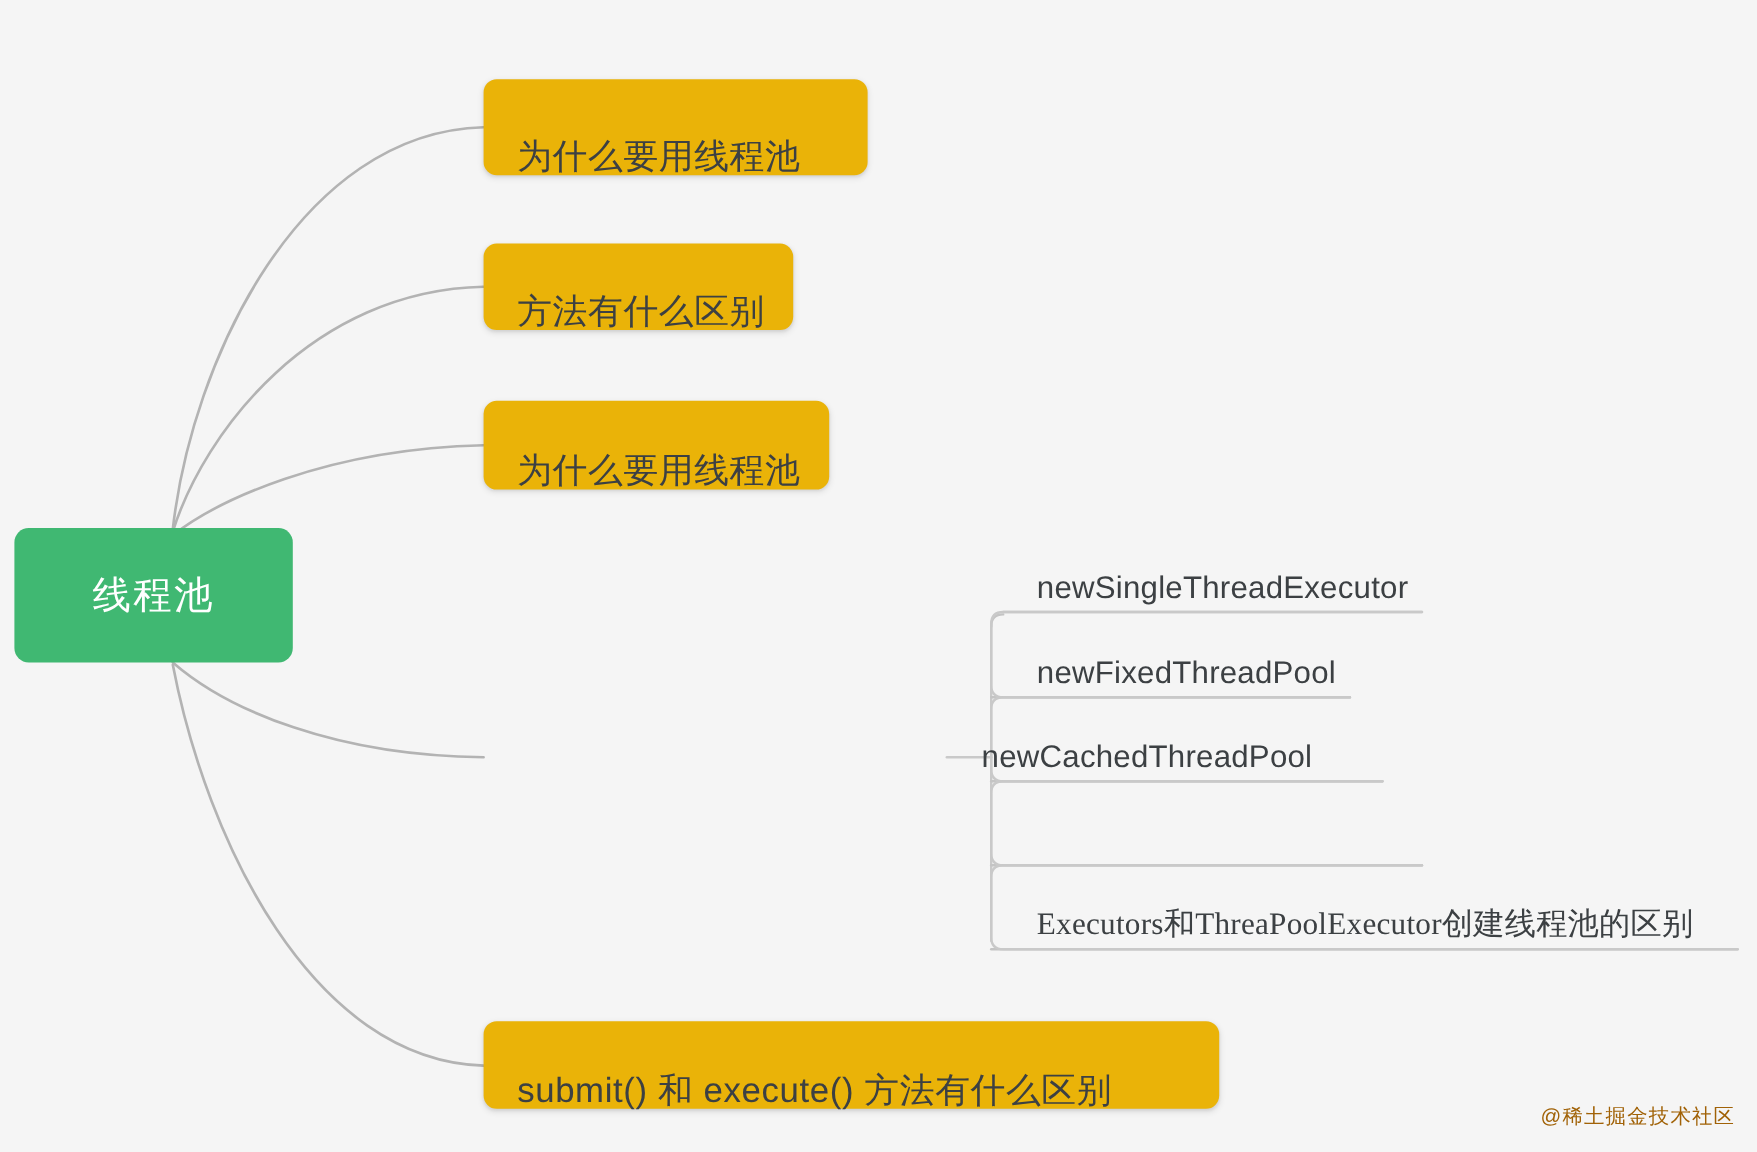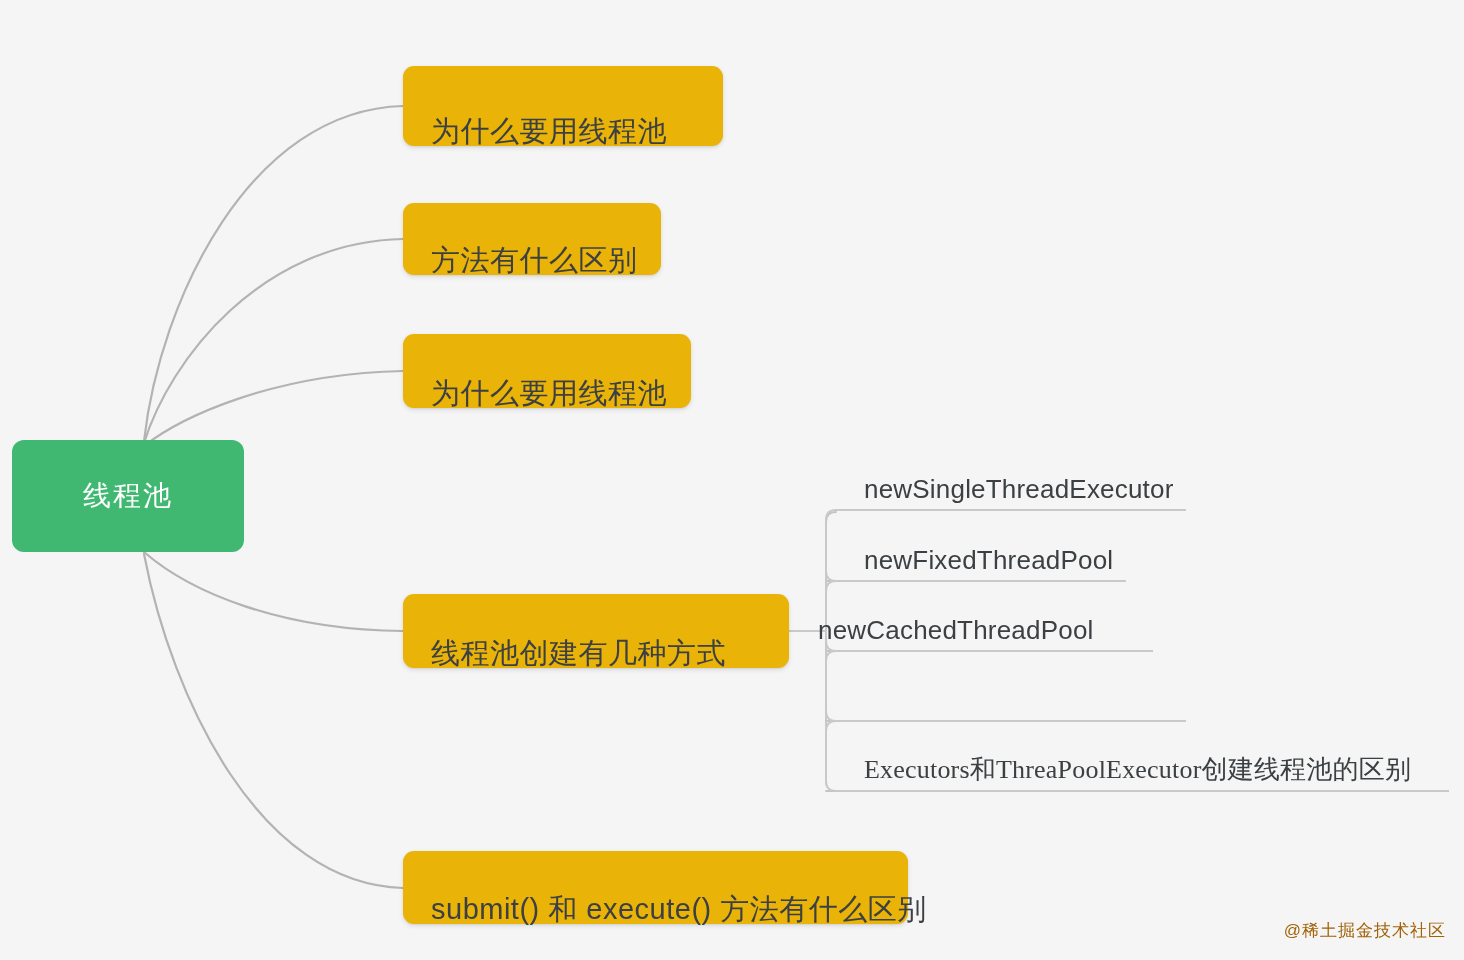--- a/index.html
+++ b/index.html
@@ -54,21 +54,21 @@
     background: #40b872;
     color: #ffffff;
     border-radius: 12px;
     display: flex;
     align-items: center;
     justify-content: center;
     letter-spacing: 2px;
     box-sizing: border-box;
   }
   .root-label {
-    font-size: 28px;
+    font-size: 32px;
     line-height: 1;
     font-weight: 400;
     white-space: nowrap;
   }
 
   
   .branch-node {
     position: absolute;
     z-index: 3;
     background: #eab308;
@@ -159,25 +159,22 @@
   </div>
 
   <div class="branch-node" style="left:403px; top:203px; width:258px; height:72px;">
     <span class="branch-label">方法有什么区别</span>
   </div>
 
   <div class="branch-node" style="left:403px; top:334px; width:288px; height:74px;">
     <span class="branch-label">为什么要用线程池</span>
   </div>
 
-  <div class="branch-node" style="left:403px; top:594px; width:386px; height:74px;">
-    <span class="branch-label">线程池创建有几种方式</span>
-  </div>
 
-  <div class="branch-node" style="left:403px; top:851px; width:505px; height:73px;">
+  <div class="branch-node" style="left:403px; top:851px; width:613px; height:73px;">
     <span class="branch-label">submit() 和 execute() 方法有什么区别</span>
   </div>
 
   <div class="sub-node" style="left:826px; top:464px; width:360px; height:50px;">
     <span class="sub-label">newSingleThreadExecutor</span>
   </div>
 
   <div class="sub-node" style="left:826px; top:535px; width:300px; height:50px;">
     <span class="sub-label">newFixedThreadPool</span>
   </div>

